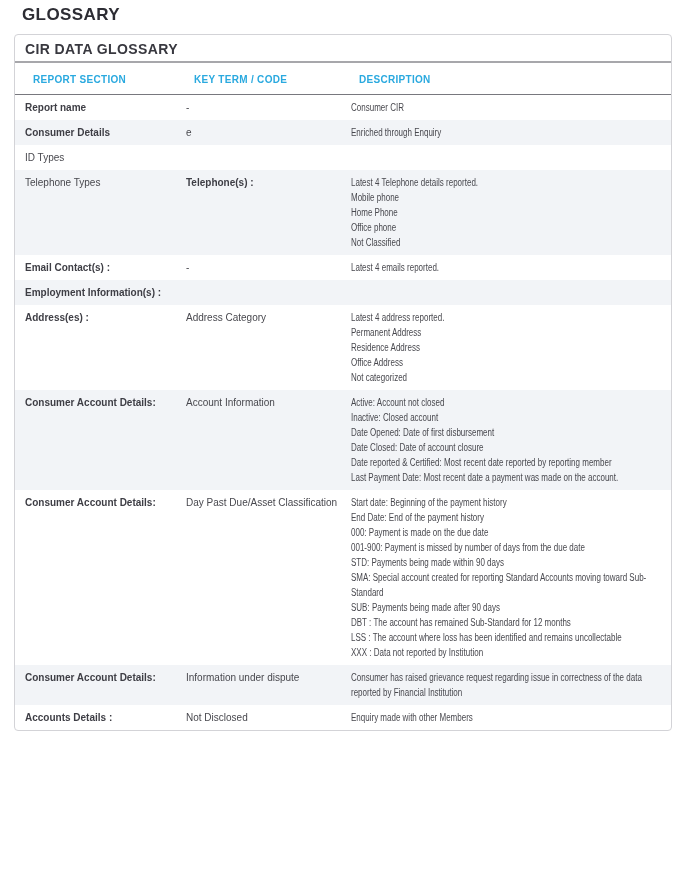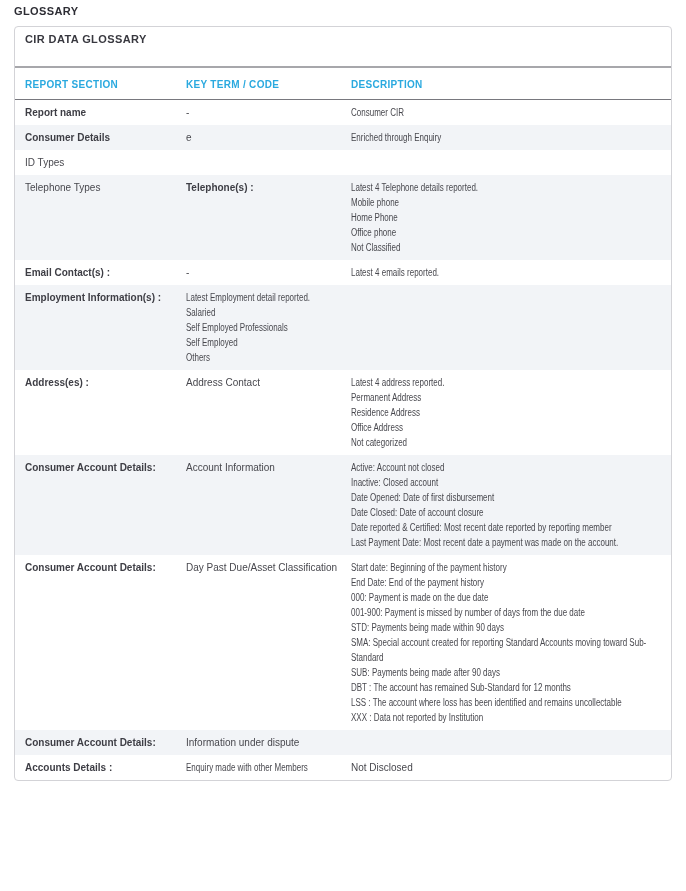--- a/index.html
+++ b/index.html
@@ -4,56 +4,57 @@
 <style>
   * { box-sizing: border-box; margin: 0; padding: 0; }
   html, body { width: 686px; min-height: 891px; background: #ffffff; }
   body {
     font-family: "Liberation Sans", sans-serif;
     color: #46464c;
     position: relative;
   }
   .page { padding-top: 5px; }
   .page-title {
-    margin-left: 14px;
-    font-size: 11px;
+    margin-left: 22px;
+    font-size: 17px;
     font-weight: bold;
     color: #2d2d34;
     letter-spacing: 0.4px;
   }
   .card {
     margin: 9px 14px 0 14px;
     border: 1px solid #d3d3d7;
     border-radius: 4px;
     overflow: hidden;
     background: #ffffff;
   }
   .card-title {
-    padding: 6px 10px 21px 10px;
-    font-size: 11px;
+    padding: 6px 10px 4px 10px;
+    font-size: 14px;
     font-weight: bold;
     color: #38383f;
     letter-spacing: 0.4px;
   }
   .divider-heavy { height: 2px; background: #a7a7ab; }
   .grid-row {
     display: grid;
     grid-template-columns: 161px 165px 1fr;
     padding: 5px 4px 5px 10px;
   }
   .header-row {
     padding-top: 9px;
     padding-bottom: 7px;
     border-bottom: 1px solid #78787e;
   }
   .th {
     color: #2aa9df;
     font-size: 8.5px;
     font-weight: bold;
     letter-spacing: 0.3px;
+    margin-left: 8px;
   }
   #table-body .grid-row:nth-child(even) { background: #f2f4f7; }
   .cell { font-size: 10px; line-height: 15px; padding-right: 6px; }
   .section-cell { font-weight: bold; color: #3e3e45; }
   .key-cell { color: #48484e; }
   .desc-cell { overflow: visible; }
   .desc-line {
     width: 125%;
     transform: scaleX(0.8);
     transform-origin: 0 0;
@@ -114,32 +115,25 @@
   <div class="grid-row">
     <div class="cell section-cell">Email Contact(s) :</div>
     <div class="cell key-cell">-</div>
     <div class="cell desc-cell">
             <div class="desc-line">Latest 4 emails reported.</div>
           </div>
   </div>
 
   <div class="grid-row">
     <div class="cell section-cell">Employment Information(s) :</div>
-    <div class="cell desc-cell">
-            <div class="desc-line">Latest Employment detail reported.</div>
-            <div class="desc-line">Salaried</div>
-            <div class="desc-line">Self Employed Professionals</div>
-            <div class="desc-line">Self Employed</div>
-            <div class="desc-line">Others</div>
-          </div>
   </div>
 
   <div class="grid-row">
     <div class="cell section-cell">Address(es) :</div>
-    <div class="cell key-cell">Address Contact</div>
+    <div class="cell key-cell">Address Category</div>
     <div class="cell desc-cell">
             <div class="desc-line">Latest 4 address reported.</div>
             <div class="desc-line">Permanent Address</div>
             <div class="desc-line">Residence Address</div>
             <div class="desc-line">Office Address</div>
             <div class="desc-line">Not categorized</div>
           </div>
   </div>
 
   <div class="grid-row">
@@ -168,25 +162,28 @@
             <div class="desc-line">SUB: Payments being made after 90 days</div>
             <div class="desc-line">DBT : The account has remained Sub-Standard for 12 months</div>
             <div class="desc-line">LSS : The account where loss has been identified and remains uncollectable</div>
             <div class="desc-line">XXX : Data not reported by Institution</div>
           </div>
   </div>
 
   <div class="grid-row">
     <div class="cell section-cell">Consumer Account Details:</div>
     <div class="cell key-cell">Information under dispute</div>
+    <div class="cell desc-cell">
+            <div class="desc-line">Consumer has raised grievance request regarding issue in correctness of the data reported by Financial Institution</div>
+          </div>
   </div>
 
   <div class="grid-row">
     <div class="cell section-cell">Accounts Details :</div>
+    <div class="cell key-cell">Not Disclosed</div>
     <div class="cell desc-cell">
             <div class="desc-line">Enquiry made with other Members</div>
           </div>
-    <div class="cell key-cell">Not Disclosed</div>
   </div>
 </div>
   </div>
 
 </div>
 
 </body></html>

